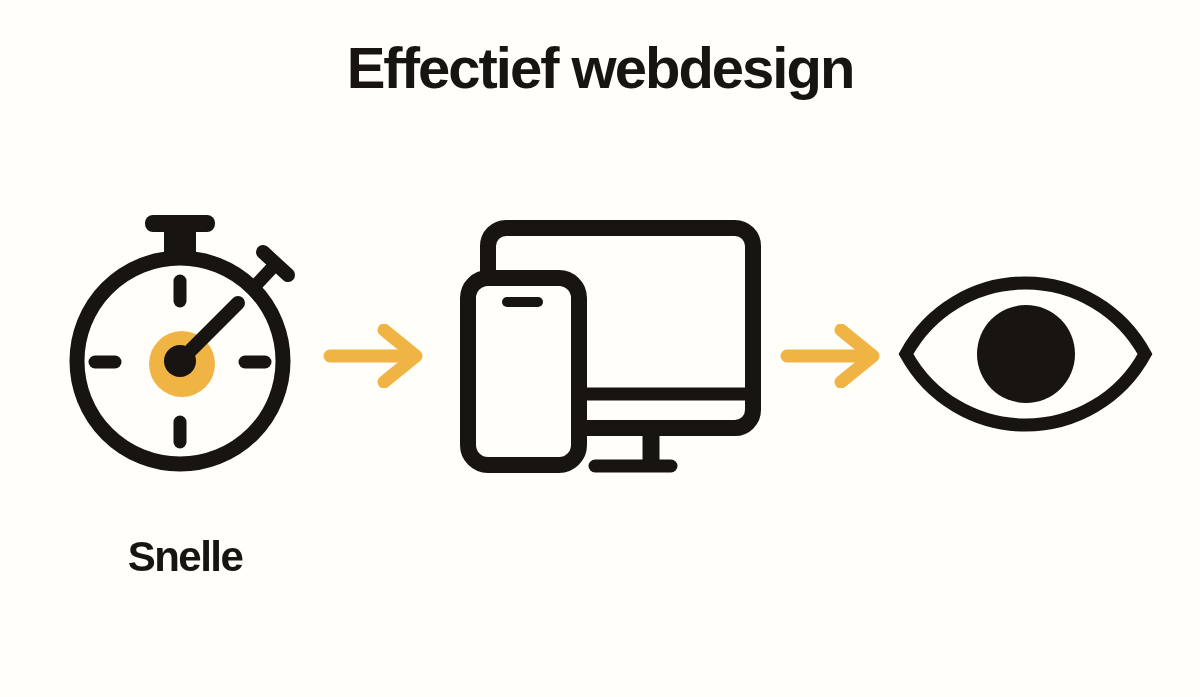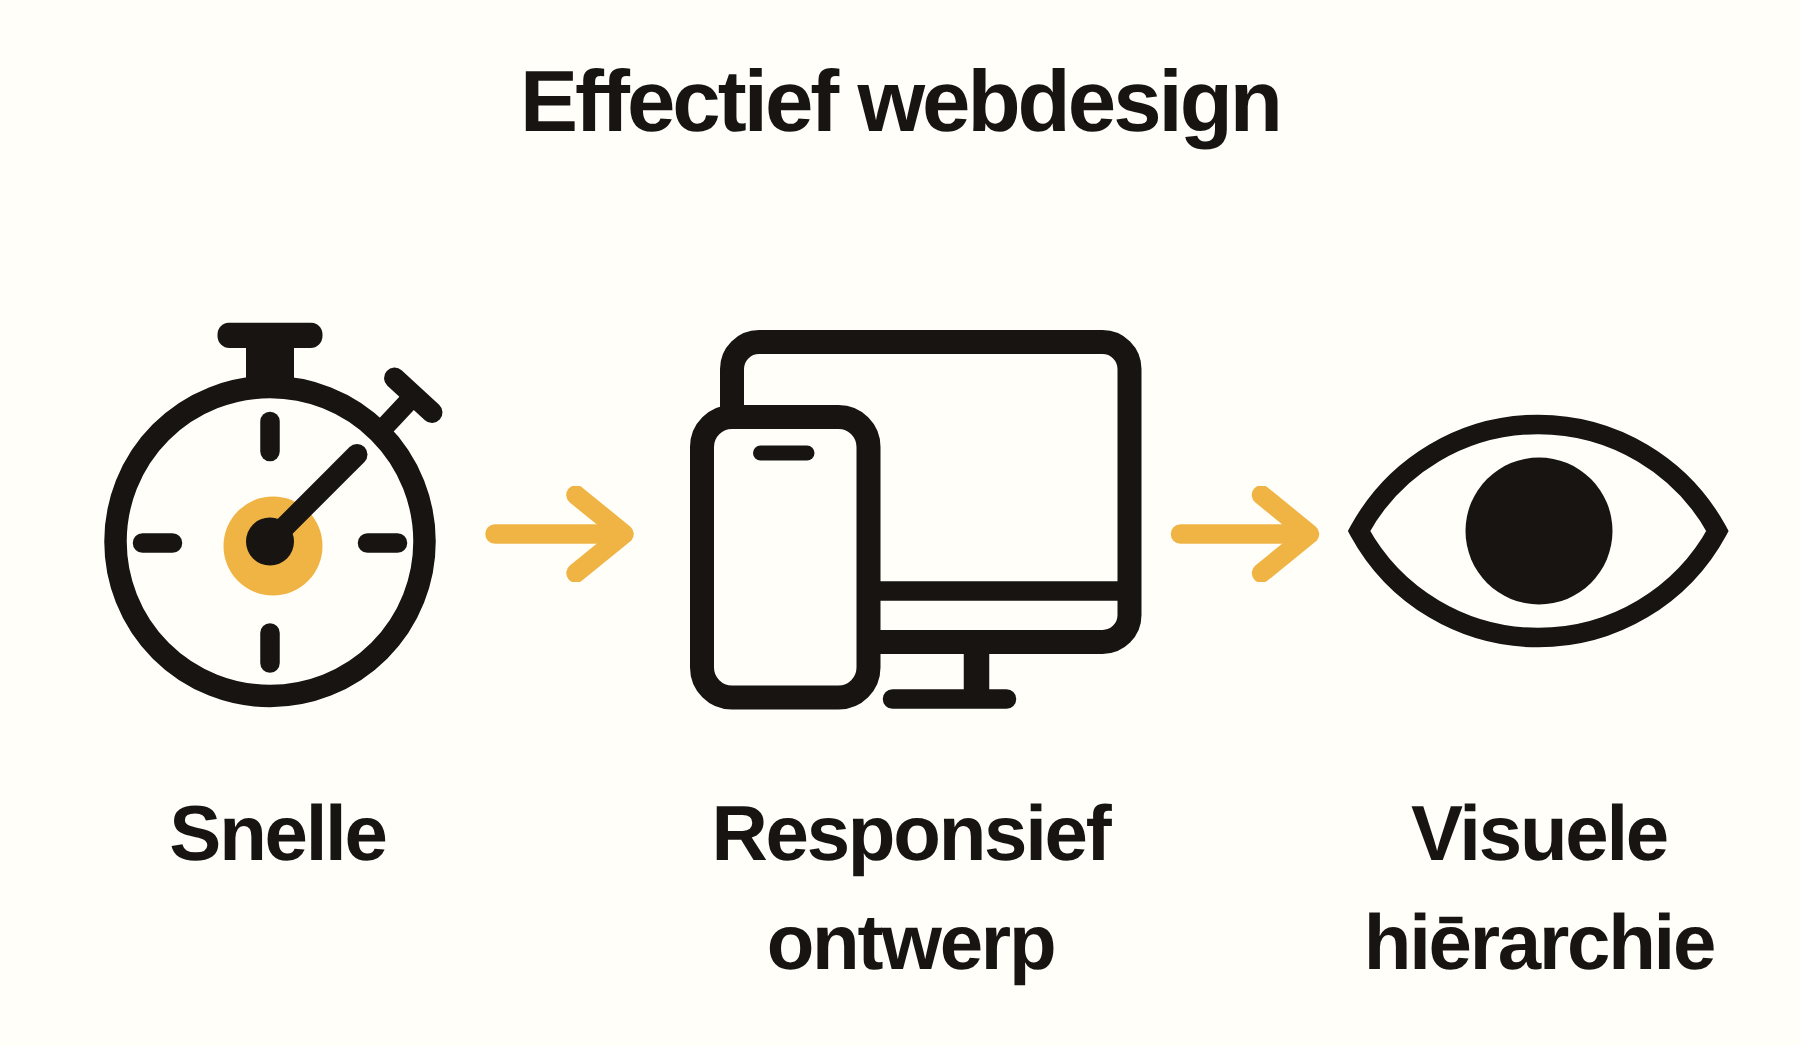--- a/index.html
+++ b/index.html
@@ -34,21 +34,21 @@
   .icon-stopwatch { left: 68px;  top: 215px; }
   .icon-devices   { left: 455px; top: 208px; }
   .icon-eye       { left: 898px; top: 272px; }
   .icon-arrow-1   { left: 323px; top: 324px; }
   .icon-arrow-2   { left: 780px; top: 324px; }
   .step-label {
     position: absolute;
     top: 520px;
     width: 320px;
     text-align: center;
-    font-size: 52px;
+    font-size: 42px;
     font-weight: 600;
     letter-spacing: -1.5px;
     line-height: 73px;
     color: var(--color-ink);
   }
   .step-label-1 { left: 25px; }
   .step-label-2 { left: 447px; }
   .step-label-3 { left: 866px; }
   .ink-stroke    { stroke: var(--color-ink); fill: none; }
   .ink-fill      { fill: var(--color-ink); }
@@ -98,22 +98,14 @@
   </svg>
 
   <svg class="icon icon-eye" width="255" height="165" viewBox="0 0 255 165">
     <path class="ink-stroke" stroke-width="13" d="M 8 82 A 136 136 0 0 1 247 82 A 136 136 0 0 1 8 82 Z"></path>
     <circle class="ink-fill" cx="128" cy="82" r="49"></circle>
   </svg>
 
   <div class="step-label step-label-1">
     <span>Snelle</span><br>
   </div>
-  <div class="step-label step-label-2">
-    <span>Responsief</span><br>
-    <span>ontwerp</span>
-  </div>
-  <div class="step-label step-label-3">
-    <span>Visuele</span><br>
-    <span>hiērarchie</span>
-  </div>
 
 </div>
 
 </body></html>

